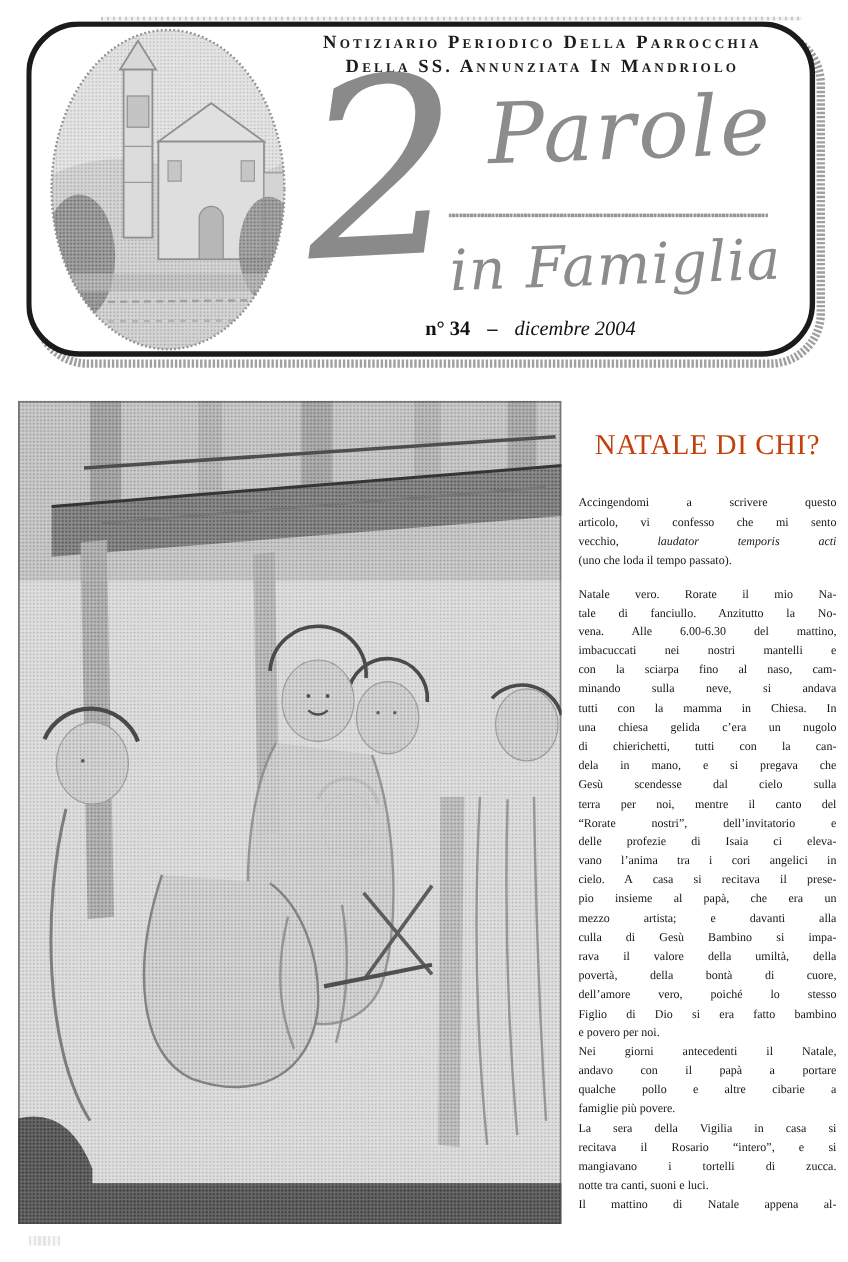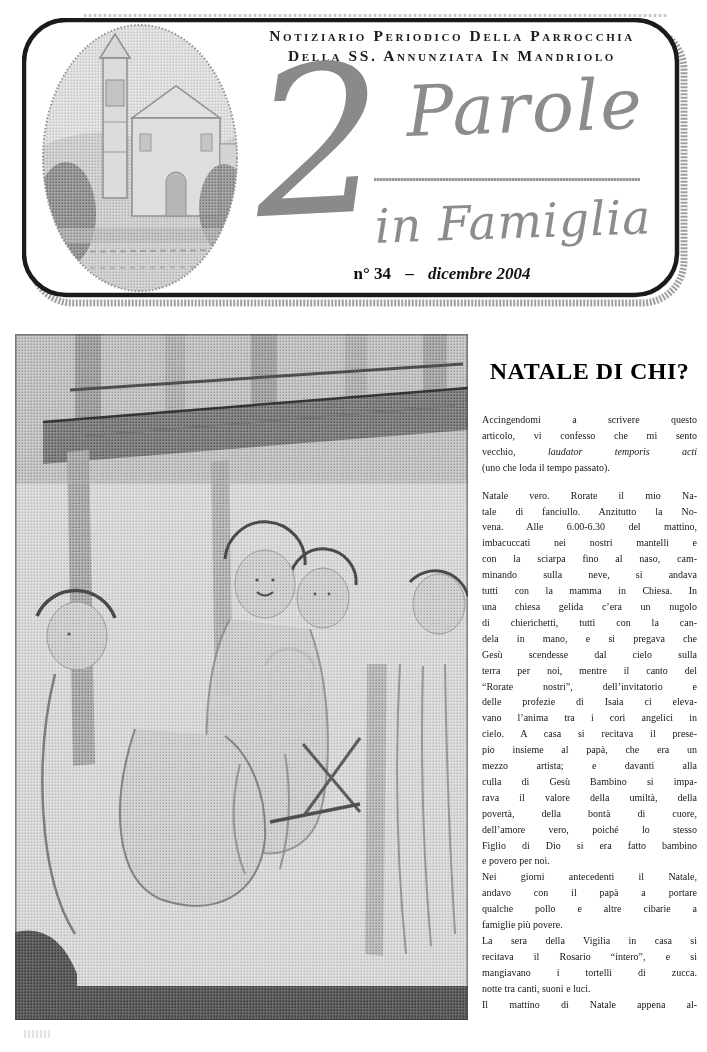--- a/index.html
+++ b/index.html
@@ -28,29 +28,29 @@
     color:#8c8c8c;letter-spacing:2px;transform:rotate(-2deg);}
   .parole-rule{position:absolute;left:352px;top:160px;width:266px;height:3px;
     background:repeating-linear-gradient(90deg,#969696 0 2px,#c8c8c8 2px 3px);}
   .script-famiglia{position:absolute;left:352px;top:176px;width:278px;text-align:center;
     font-family:"DejaVu Serif",serif;font-style:italic;font-size:47px;line-height:1.2;
     color:#8c8c8c;letter-spacing:1px;transform:rotate(-2deg);}
   .issue-line{position:absolute;left:255px;top:246px;width:330px;text-align:center;
     font-size:17px;color:#111;}
   .issue-num{font-weight:bold;}
   .issue-sep{font-weight:bold;margin:0 10px;}
-  .issue-date{font-weight:bold;font-style:italic;}
+  .issue-date{font-weight:normal;font-style:italic;}
 
   
   .nativity{position:absolute;left:15px;top:334px;}
 
   
   .article{position:absolute;left:482px;top:350px;width:215px;}
   .article-title{font-size:24px;line-height:30px;padding-top:6px;margin:0 0 26px 0;
-    text-align:center;letter-spacing:.5px;font-weight:bold;color:#000000;}
+    text-align:center;letter-spacing:.5px;font-weight:normal;color:#c2410c;}
   .para{margin:0;}
   .para.gap{margin-top:12px;}
   .line{line-height:15.9px;font-size:10px;text-align:left;white-space:normal;
     overflow:visible;}
   .line.jl{text-align:justify;text-align-last:justify;-moz-text-align-last:justify;}
   .seg-b{font-weight:normal;}
   .seg-i{font-style:italic;}
 </style>
 </head>
 <body>

